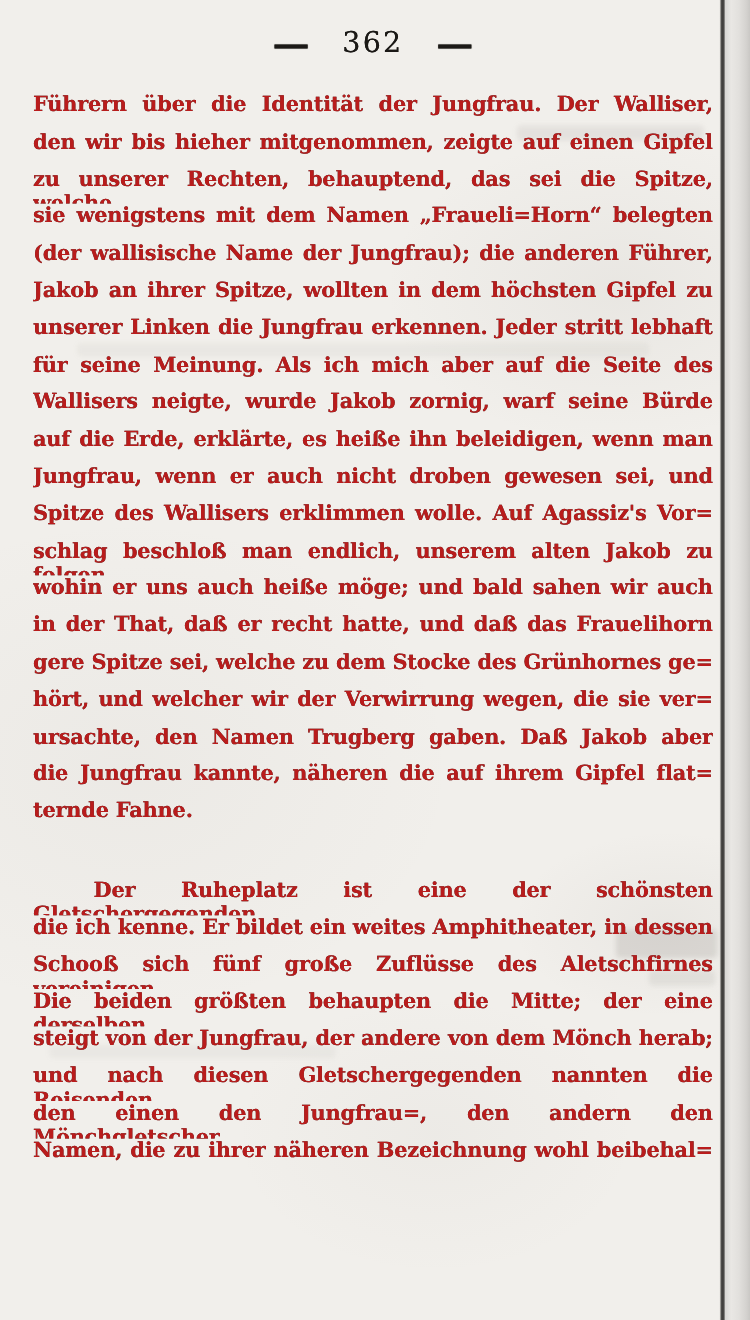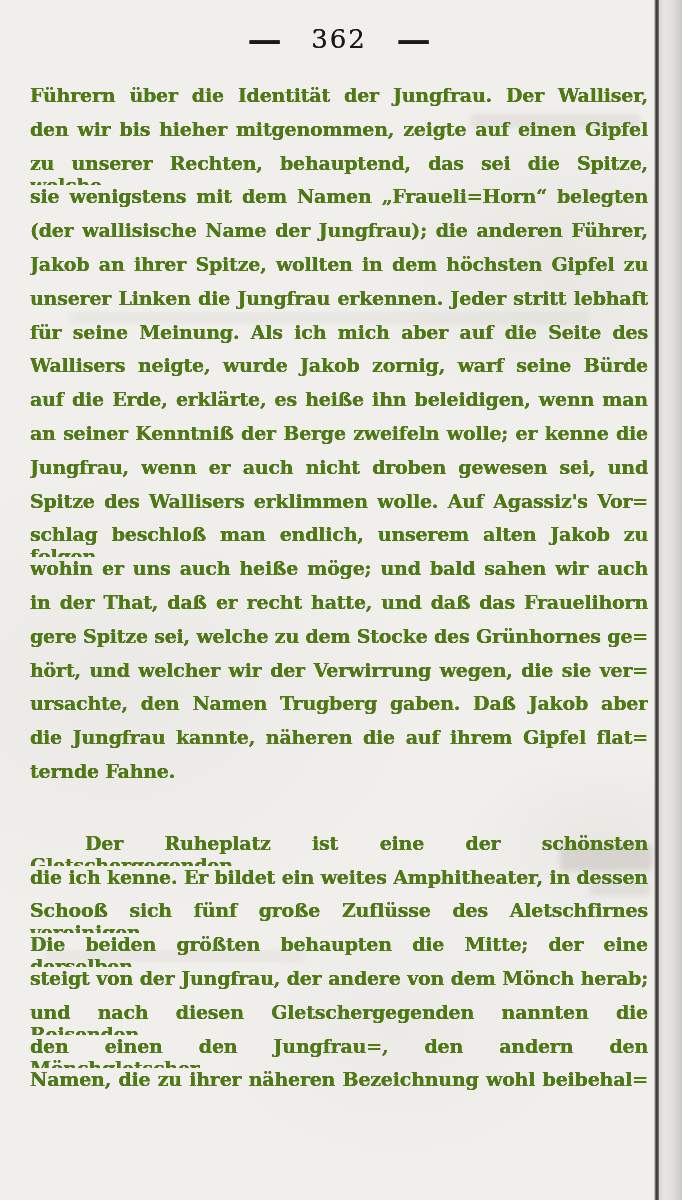--- a/index.html
+++ b/index.html
@@ -42,21 +42,21 @@
     font-size: 26px; font-weight: 400; letter-spacing: 2px;
     text-shadow: 0 0 0.5px rgba(25,23,20,0.9);
   }
   .header .dash {
     display: inline-block; font-size: 25px; font-weight: 900;
     transform: scaleX(1.35) scaleY(1.3); text-shadow: 0 0 0.5px rgba(25,23,20,0.9);
   }
   
   .text-block {
     position: absolute; left: 30px; top: 84px; width: 618px;
-    color: #4d7c0f;
+    color: #b91c1c;
     font-size: 19px; font-weight: 700; letter-spacing: -0.2px;
     text-shadow: 0 0 0.5px rgba(26,24,21,0.85);
   }
   .line {
     height: 33.8px; overflow: hidden;
     text-align: justify; text-align-last: justify;
     white-space: normal;
   }
   .line.short { text-align-last: left; }
   .line.indent { text-indent: 55px; margin-top: 38px; }
@@ -93,21 +93,20 @@
     <div class="line">Führern über die Identität der Jungfrau. Der Walliser,</div>
     <div class="line">den wir bis hieher mitgenommen, zeigte auf einen Gipfel</div>
     <div class="line">zu unserer Rechten, behauptend, das sei die Spitze, welche</div>
     <div class="line">sie wenigstens mit dem Namen „Fraueli=Horn“ belegten</div>
     <div class="line">(der wallisische Name der Jungfrau); die anderen Führer,</div>
     <div class="line">Jakob an ihrer Spitze, wollten in dem höchsten Gipfel zu</div>
     <div class="line">unserer Linken die Jungfrau erkennen. Jeder stritt lebhaft</div>
     <div class="line">für seine Meinung. Als ich mich aber auf die Seite des</div>
     <div class="line">Wallisers neigte, wurde Jakob zornig, warf seine Bürde</div>
     <div class="line">auf die Erde, erklärte, es heiße ihn beleidigen, wenn man</div>
-    <div class="line">an seiner Kenntniß der Berge zweifeln wolle; er kenne die</div>
     <div class="line">Jungfrau, wenn er auch nicht droben gewesen sei, und</div>
     <div class="line">Spitze des Wallisers erklimmen wolle. Auf Agassiz's Vor=</div>
     <div class="line">schlag beschloß man endlich, unserem alten Jakob zu folgen,</div>
     <div class="line">wohin er uns auch heiße möge; und bald sahen wir auch</div>
     <div class="line">in der That, daß er recht hatte, und daß das Frauelihorn</div>
     <div class="line">gere Spitze sei, welche zu dem Stocke des Grünhornes ge=</div>
     <div class="line">hört, und welcher wir der Verwirrung wegen, die sie ver=</div>
     <div class="line">ursachte, den Namen Trugberg gaben. Daß Jakob aber</div>
     <div class="line">die Jungfrau kannte, näheren die auf ihrem Gipfel flat=</div>
     <div class="line short">ternde Fahne.</div>

